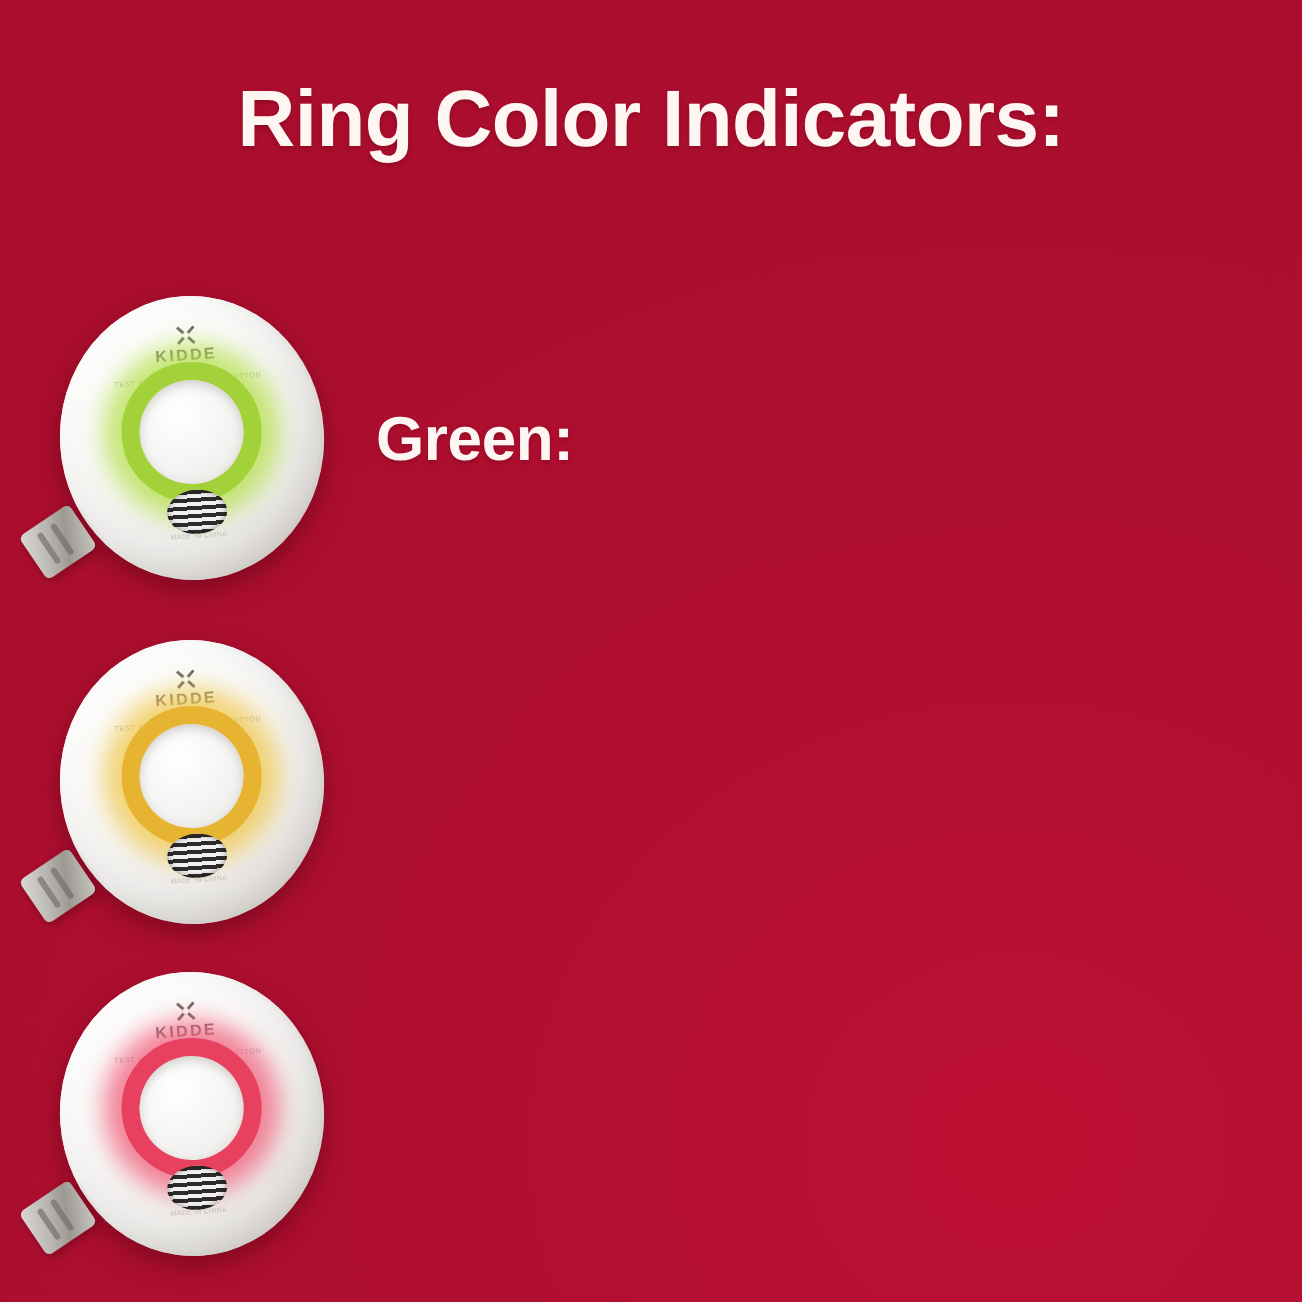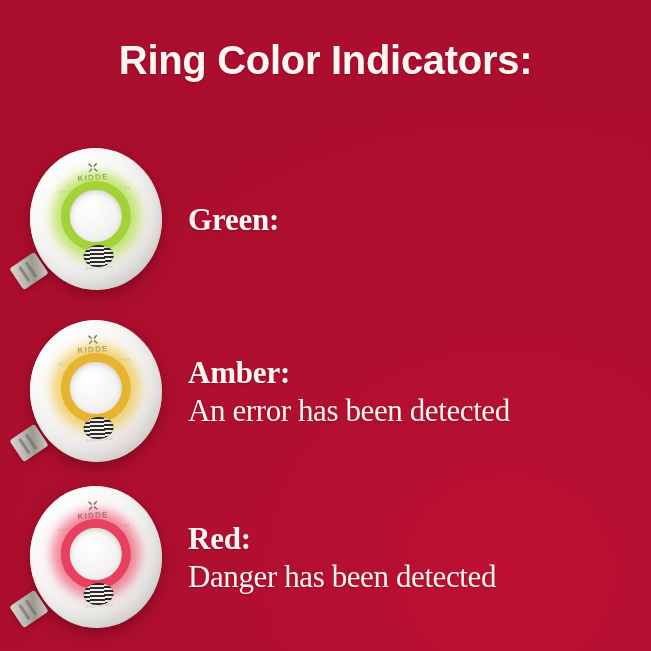--- a/index.html
+++ b/index.html
@@ -211,21 +211,20 @@
     border-radius: 2px;
   }
   .bracket-slot.s1 { left: 8px; }
   .bracket-slot.s2 { left: 16px; }
 
   
   .text-block {
     flex: 1 1 auto;
     padding-left: 10px;
     color: #fdf6f2;
-    font-family: Liberation Serif, serif;
   }
   .label {
     font-size: 31px;
     font-weight: bold;
     line-height: 1.18;
     letter-spacing: -0.2px;
     text-shadow: 0 1px 2px rgba(90,0,15,0.35);
   }
   .desc {
     font-size: 31px;
@@ -304,24 +303,20 @@
         <div class="footprint">MADE IN CHINA</div>
       </div>
 
       <div class="bracket">
         <div class="bracket-body"></div>
         <div class="bracket-slot s1"></div>
         <div class="bracket-slot s2"></div>
       </div>
     </div>
 
-    <div class="text-block">
-      <div class="label">Amber:</div>
-      <div class="desc">An error has been detected</div>
-    </div>
   </div>
 
   <div class="row row-red">
     <div class="device-wrap">
       <div class="device">
         <div class="device-rim"></div>
 
         <div class="brand">
           <svg class="brand-mark" viewBox="0 0 24 24">
             <path d="M3 3 L21 21 M21 3 L3 21" stroke="#6e6a68" stroke-width="3.2" fill="none"></path>
@@ -342,19 +337,15 @@
         <div class="footprint">MADE IN CHINA</div>
       </div>
 
       <div class="bracket">
         <div class="bracket-body"></div>
         <div class="bracket-slot s1"></div>
         <div class="bracket-slot s2"></div>
       </div>
     </div>
 
-    <div class="text-block">
-      <div class="label">Red:</div>
-      <div class="desc">Danger has been detected</div>
-    </div>
   </div>
 
 </div>
 
 </body></html>

